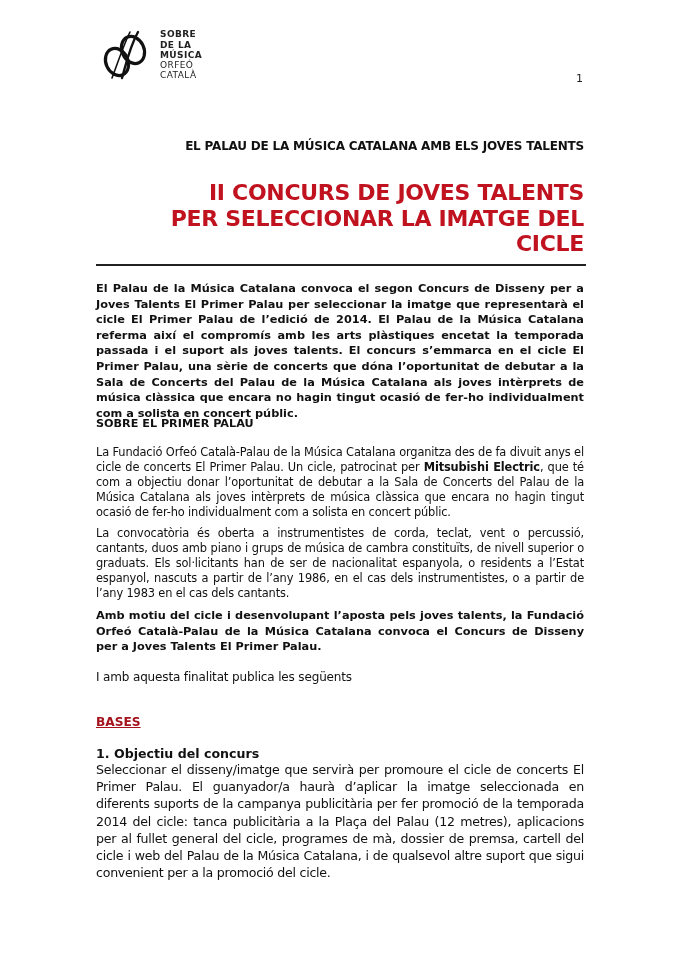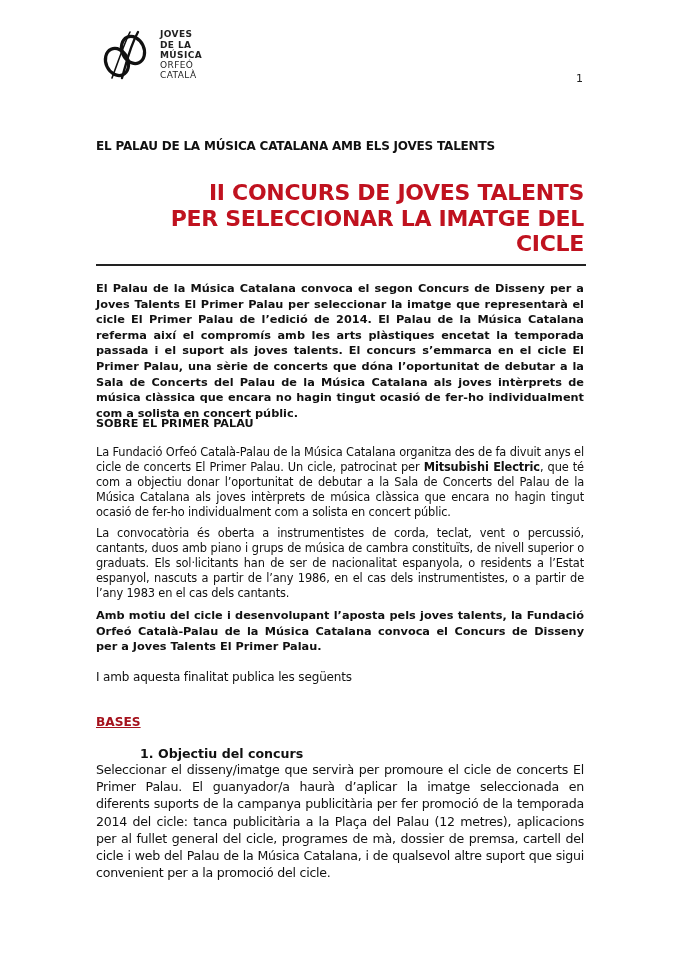--- a/index.html
+++ b/index.html
@@ -7,52 +7,52 @@
          font-family: "DejaVu Sans", sans-serif; color: #111; }
   .page { position: absolute; left: 0; top: 0; width: 680px; height: 961px; background: #fff; }
 
   .logo { position: absolute; left: 100px; top: 28px; display: flex; align-items: center; }
   .logo svg { width: 52px; height: 54px; }
   .logo-text { margin-left: 8px; font-size: 9px; line-height: 10.2px; letter-spacing: 0.4px; color: #222; }
   .logo-text .b { font-weight: bold; }
 
   .page-num { position: absolute; left: 576px; top: 72px; font-size: 11px; color: #222; }
 
-  .kicker { position: absolute; left: 96px; width: 488px; top: 139px; text-align: left;
+  .kicker { position: absolute; left: 96px; width: 488px; top: 139px; text-align: right;
             font-size: 12px; font-weight: bold; letter-spacing: -0.2px; }
 
   .title { position: absolute; left: 96px; width: 488px; top: 180px; text-align: right;
            color: #c0121f; font-weight: bold; font-size: 22px; line-height: 25.5px; letter-spacing: -0.3px; }
   .title-rule { position: absolute; left: 96px; width: 490px; top: 264px; height: 1.5px; background: #222; }
 
   .para { position: absolute; left: 96px; width: 488px; text-align: justify; font-size: 11.4px; }
   .para.bold { font-weight: bold; font-size: 11.3px; line-height: 15.6px; }
   .para.reg { line-height: 15.1px; letter-spacing: -0.15px; }
   .para.obj { line-height: 17.2px; font-size: 12.6px; letter-spacing: -0.25px; }
 
   .heading { position: absolute; left: 96px; font-weight: bold; font-size: 11.2px; text-align: center; }
   .heading.red { color: #a5121c; font-size: 12.2px; }
-  .heading.sub { font-size: 12.6px; margin-left: 44px; }
+  .heading.sub { font-size: 12.6px; }
 </style>
 </head>
 <body>
 
 <div class="page">
 
   <div class="logo">
     <svg viewBox="0 0 52 54">
       <g fill="none" stroke="#111" stroke-linecap="round">
         <ellipse cx="17" cy="34" rx="11" ry="14" transform="rotate(-25 17 34)" stroke-width="3.2"></ellipse>
         <ellipse cx="33" cy="22" rx="11" ry="14" transform="rotate(-25 33 22)" stroke-width="3.2"></ellipse>
         <path d="M22 50 C 26 36, 30 18, 38 4" stroke-width="2.4"></path>
         <path d="M12 50 C 18 34, 24 16, 30 4" stroke-width="1.6"></path>
       </g>
     </svg>
     <div class="logo-text">
-      <div class="b">JOVES</div>
+      <div class="b">SOBRE</div>
       <div class="b">DE LA</div>
       <div class="b">MÚSICA</div>
       <div>ORFEÓ</div>
       <div>CATALÀ</div>
     </div>
   </div>
 
   <div class="page-num">1</div>
 
   <div class="kicker">EL PALAU DE LA MÚSICA CATALANA AMB ELS JOVES TALENTS</div>

